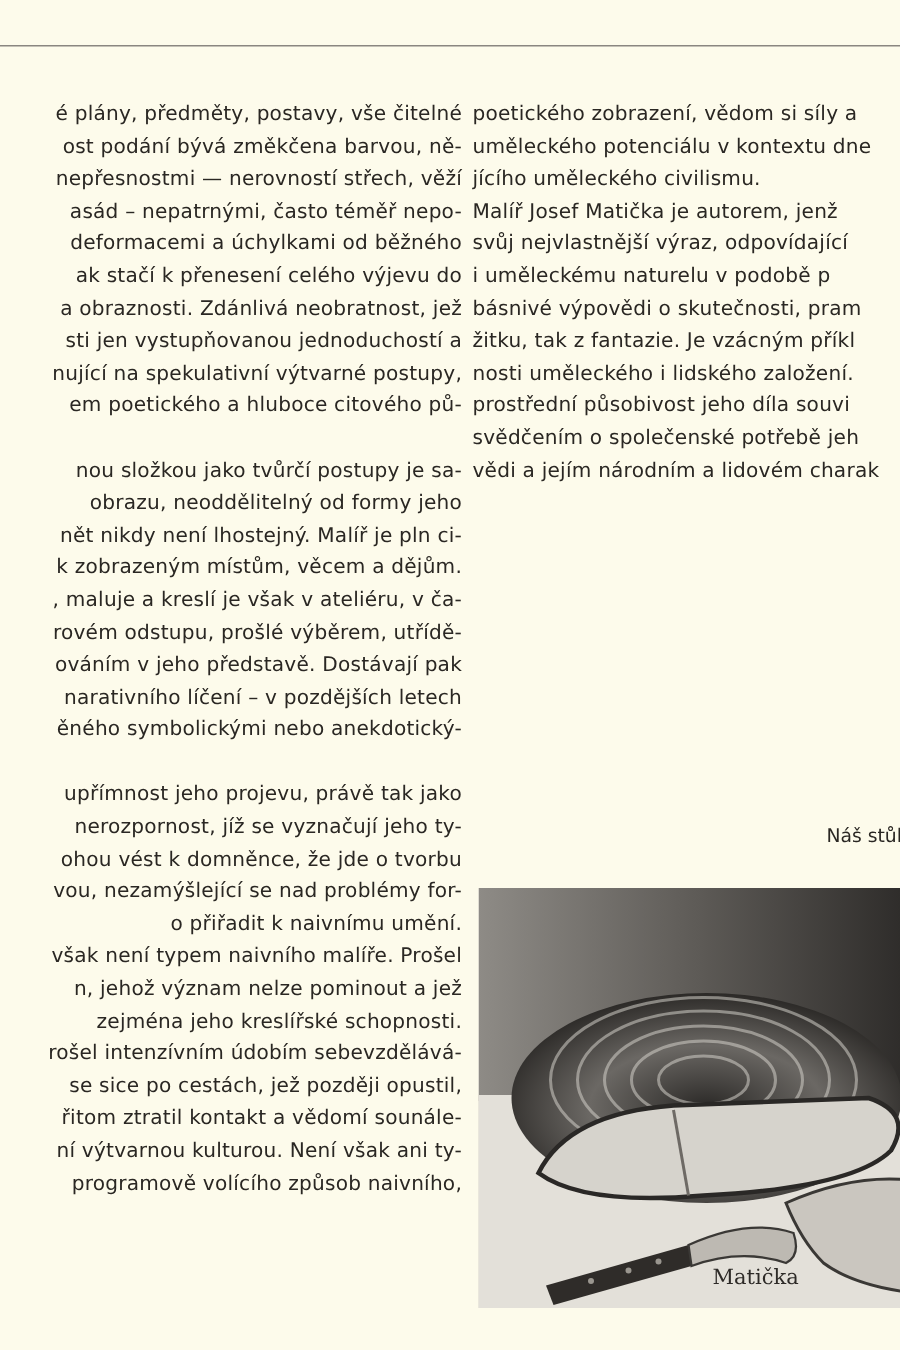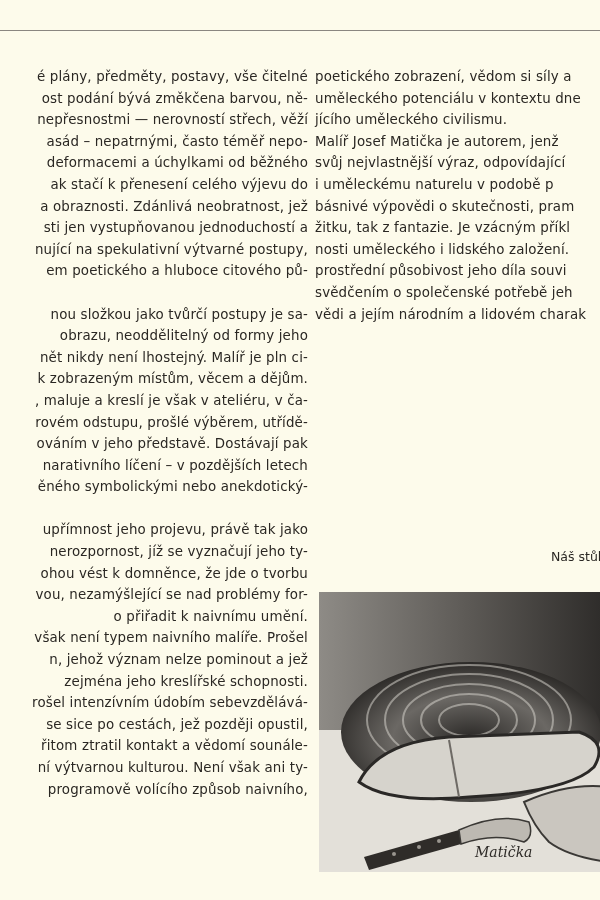--- a/index.html
+++ b/index.html
@@ -72,21 +72,20 @@
       overflow: hidden;
     }
     .figure svg {
       display: block;
     }
     .signature {
       position: absolute;
       left: 156px;
       top: 252px;
       font-family: "DejaVu Serif", serif;
-      font-style: italic;
       font-size: 14px;
       color: #2d2a27;
     }
   </style>
 </head>
 <body>
 
 <div class="top-rule"></div>
 
 <div class="col col-left">

